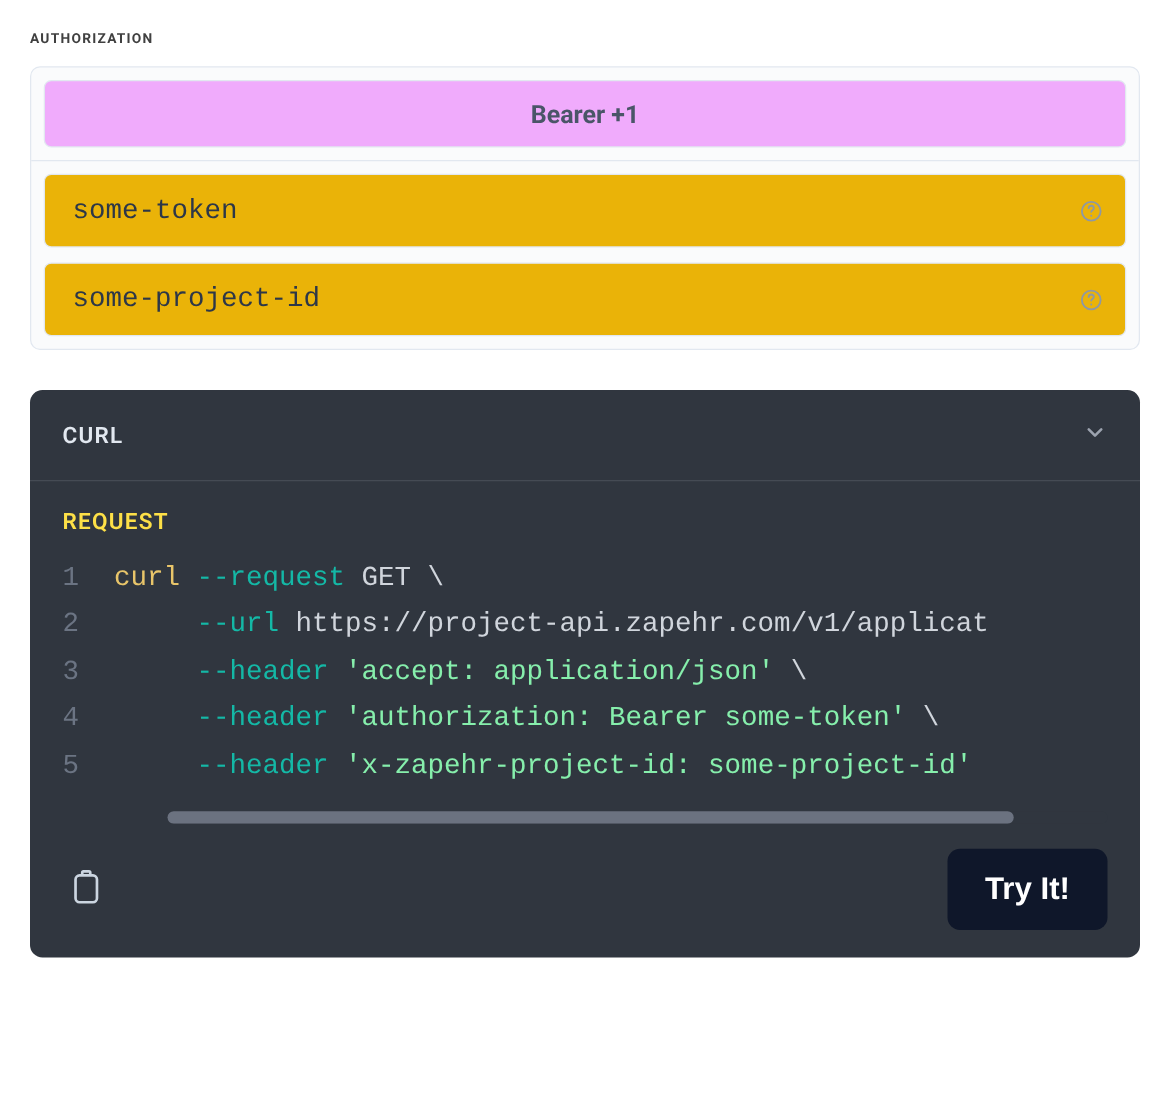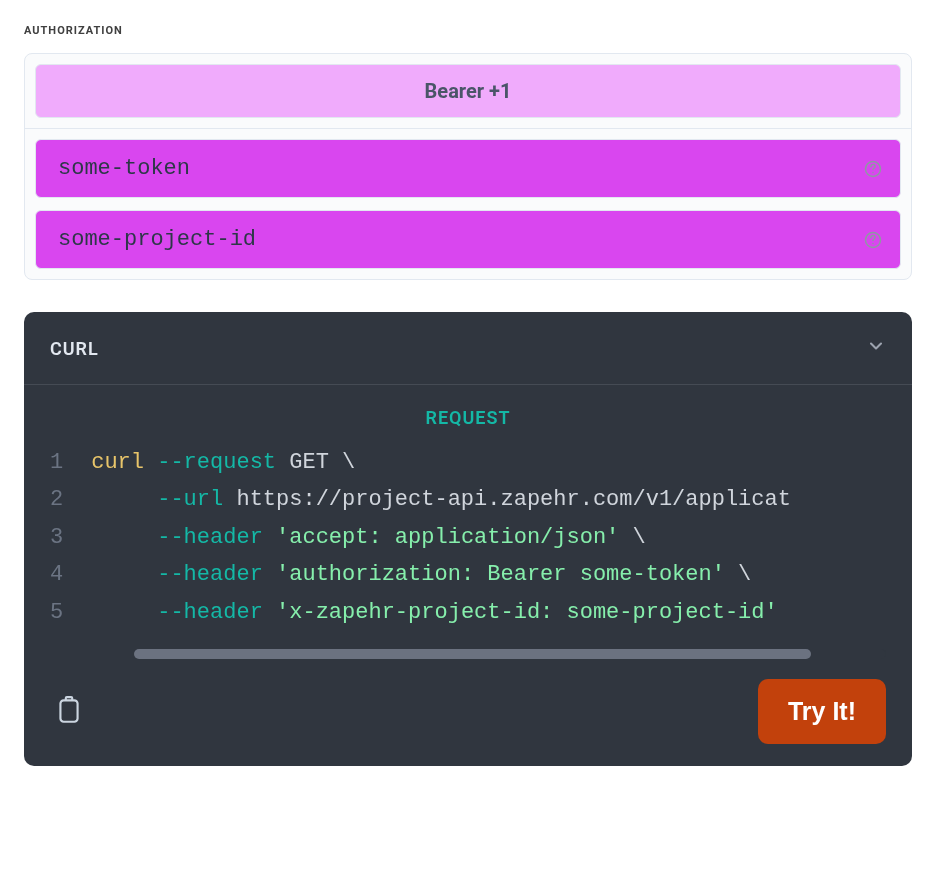--- a/index.html
+++ b/index.html
@@ -44,21 +44,21 @@
     }
     .auth-input-wrapper {
       position: relative;
       margin-bottom: 12px;
     }
     .auth-input-wrapper:last-child {
       margin-bottom: 0;
     }
     .auth-input {
       width: 100%;
-      background: #d946ef;
+      background: #eab308;
       border: 1px solid #e2e8f0;
       border-radius: 6px;
       padding: 16px 50px 16px 22px;
       font-size: 22px;
       font-family: "SFMono-Regular", Consolas, "Liberation Mono", Menlo, monospace;
       color: #2d3748;
       outline: none;
     }
     .auth-input::placeholder {
       color: #2d3748;
@@ -100,26 +100,25 @@
       letter-spacing: 1px;
     }
     .chevron-icon {
       color: #9ca3af;
     }
     .chevron-icon svg {
       width: 20px;
       height: 20px;
     }
     .request-label {
-      color: #14b8a6;
+      color: #fde047;
       font-size: 18px;
       font-weight: 600;
       letter-spacing: 1px;
       padding: 22px 26px 4px 26px;
-      text-align: center;
     }
     .code-area {
       padding: 12px 0 0 0;
       overflow-x: auto;
     }
     .code-lines {
       display: table;
       width: 100%;
       font-family: "SFMono-Regular", Consolas, "Liberation Mono", Menlo, monospace;
       font-size: 22px;
@@ -177,21 +176,21 @@
       padding: 6px;
       display: flex;
       align-items: center;
       justify-content: center;
     }
     .clipboard-btn svg {
       width: 26px;
       height: 30px;
     }
     .tryit-btn {
-      background: #c2410c;
+      background: #0f172a;
       border: none;
       border-radius: 10px;
       padding: 18px 30px;
       color: #ffffff;
       font-size: 25px;
       font-weight: 700;
       cursor: pointer;
     }
   </style>
 </head>

